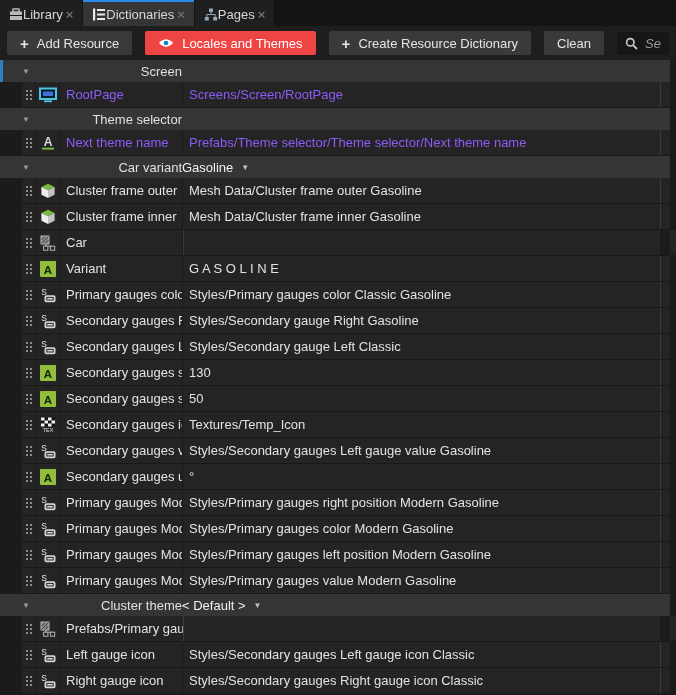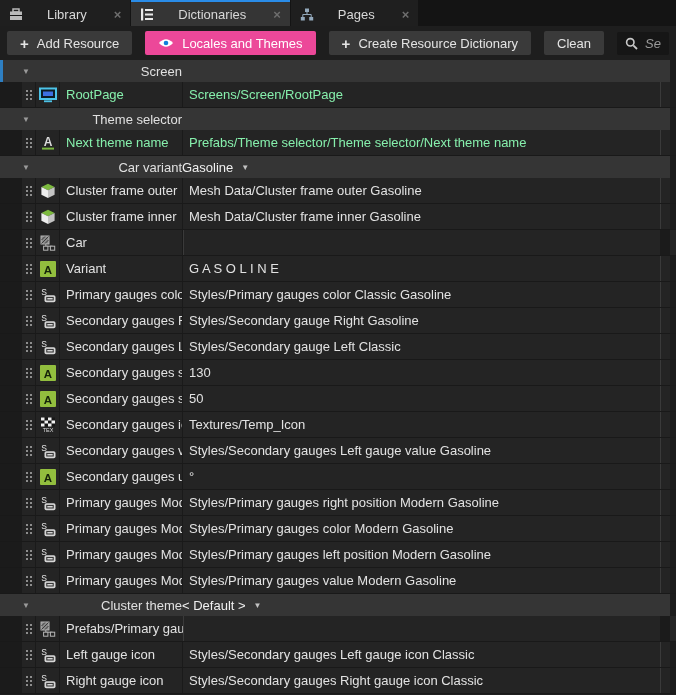--- a/index.html
+++ b/index.html
@@ -8,39 +8,39 @@
     background: #1e1e1e;
     font-family: "Liberation Sans", sans-serif;
     font-size: 13px;
     color: #d8d8d8;
     -webkit-font-smoothing: antialiased;
   }
 
   
   .tabbar { height: 26px; background: #141414; display: flex; align-items: stretch; }
   .tab {
-    display: flex; align-items: center; gap: 24px;
+    display: flex; align-items: center; gap: 0;
     padding: 10px 9px; margin-right: 1px;
     background: #1f1f1f; border-top: 2px solid transparent;
     cursor: default; color: #d8d8d8;
   }
   .tab.active { background: #353535; border-top: 2px solid #2a8ce8; align-items: center; }
   .tab .tab-close { color: #6e6e6e; font-size: 13px; font-weight: bold; margin-left: 3px; line-height: 1; }
   .tab .tab-icon { display: flex; align-items: center; }
 
   
   .toolbar { height: 34px; background: #1e1e1e; display: flex; align-items: center; padding: 0 7px; gap: 13px; }
   .btn {
     height: 24px; background: #3a3a3a; border: none; border-radius: 2px;
     color: #e4e4e4; font-family: inherit; font-size: 13px;
     display: inline-flex; align-items: center; gap: 8px; padding: 0 13px;
     cursor: pointer; white-space: nowrap;
   }
   .btn .plus { font-size: 15px; font-weight: bold; color: #e4e4e4; line-height: 1; }
-  .btn.primary { background: #ec4899; color: #ffffff; text-align: center; }
+  .btn.primary { background: #ef4444; color: #ffffff; text-align: center; }
   .searchbox {
     margin-left: auto; width: 152px; height: 23px; background: #161616;
     border-radius: 2px; display: flex; align-items: center; gap: 7px; padding: 0 8px;
   }
   .searchbox input {
     background: transparent; border: none; outline: none; width: 100%;
     color: #cfcfcf; font-family: inherit; font-size: 13px; font-style: italic;
   }
   .searchbox input::placeholder { color: #9a9a9a; font-style: italic; }
 
@@ -73,21 +73,21 @@
   .row .c-name {
     display: flex; align-items: center; padding-left: 6px;
     border-right: 1px solid #1a1a1a; white-space: nowrap; overflow: hidden; color: #e2e2e2;
   }
   .row .c-value {
     display: flex; align-items: center; padding-left: 6px;
     white-space: nowrap; overflow: hidden; color: #e2e2e2;
   }
   .row .c-mini { border-left: 1px solid #3a3a3a; background: #242424; }
   .row .c-rgutter { background: #1b1b1b; }
-  .row.highlight .c-name, .row.highlight .c-value { color: #86efac; }
+  .row.highlight .c-name, .row.highlight .c-value { color: #8b5cf6; }
 </style>
 </head>
 <body>
 
 <div class="tabbar">
   <div class="tab">
     <span class="tab-icon">
       <svg width="14" height="13" viewBox="0 0 14 13">
           <rect x="4" y="1" width="6" height="3" fill="none" stroke="#b9b9b9" stroke-width="1.5"></rect>
           <rect x="1" y="3.5" width="12" height="8.5" fill="#b9b9b9"></rect>

